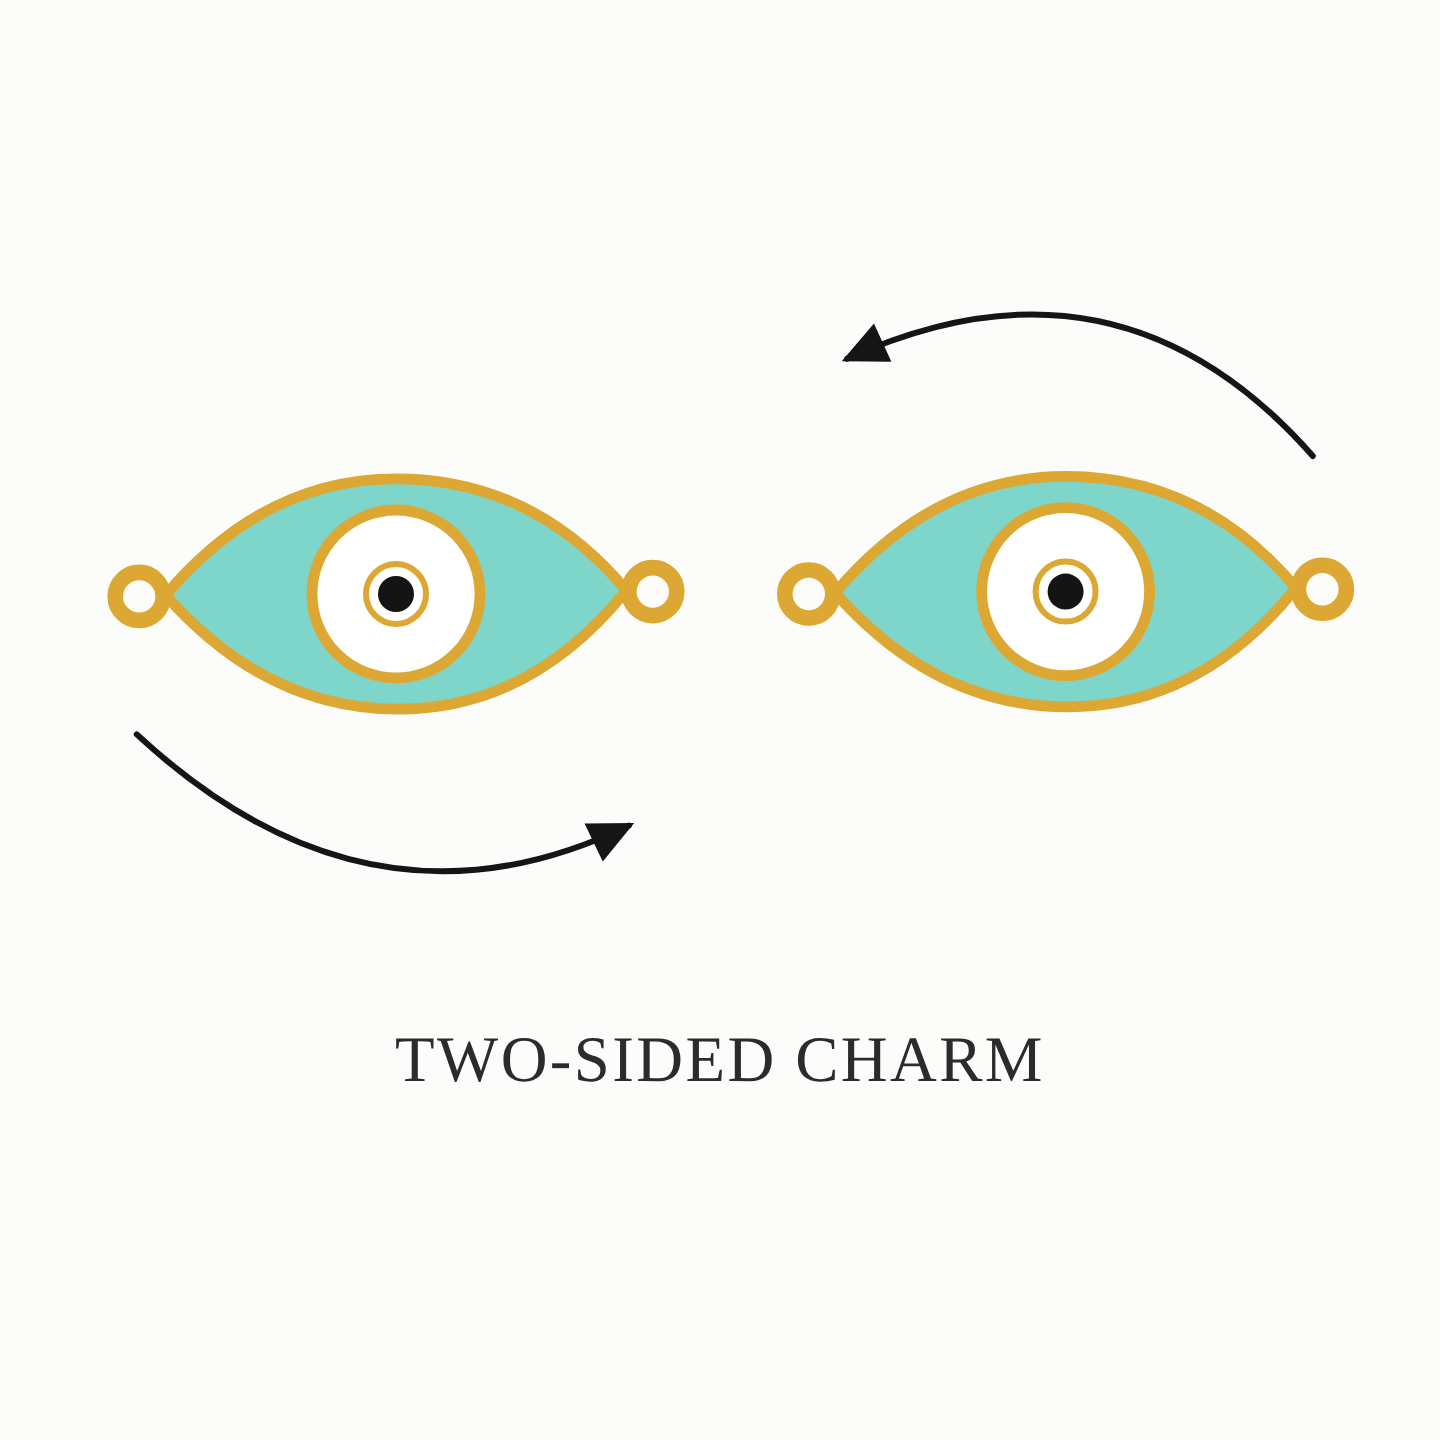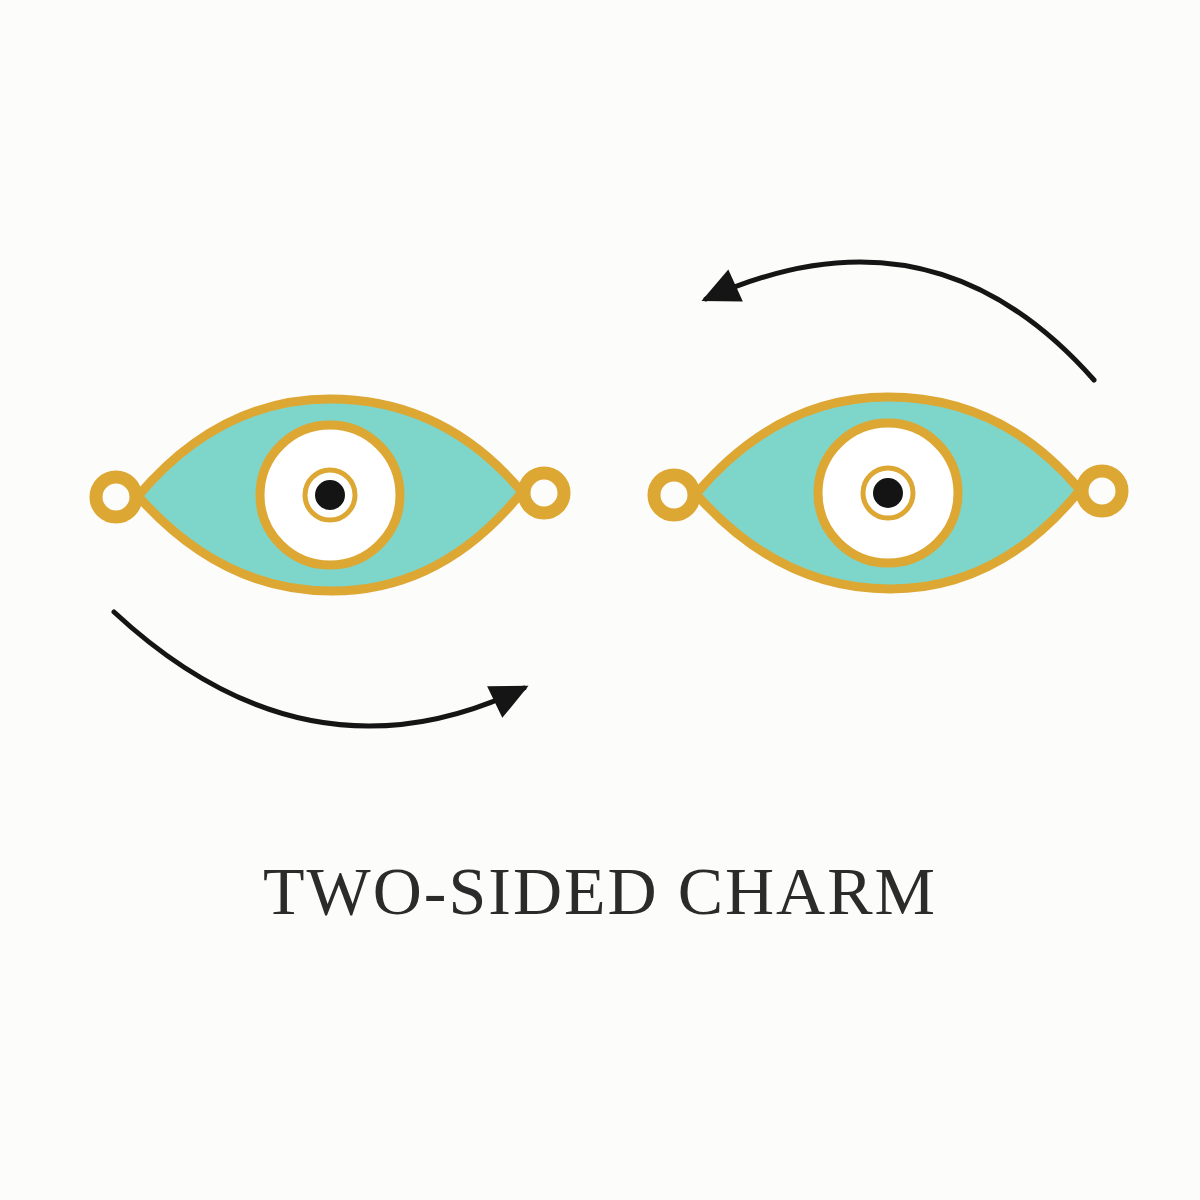--- a/index.html
+++ b/index.html
@@ -22,21 +22,21 @@
     inset: 0;
     width: 1200px;
     height: 1200px;
   }
   .caption {
     position: absolute;
     left: 0;
     top: 852px;
     width: 1200px;
     text-align: center;
-    font-size: 68px;
+    font-size: 54px;
     letter-spacing: 2px;
     color: var(--caption, #2b2b2b);
     font-family: "Liberation Serif", serif;
     white-space: nowrap;
   }
 </style>
 </head>
 <body>
 
 <div class="stage">

